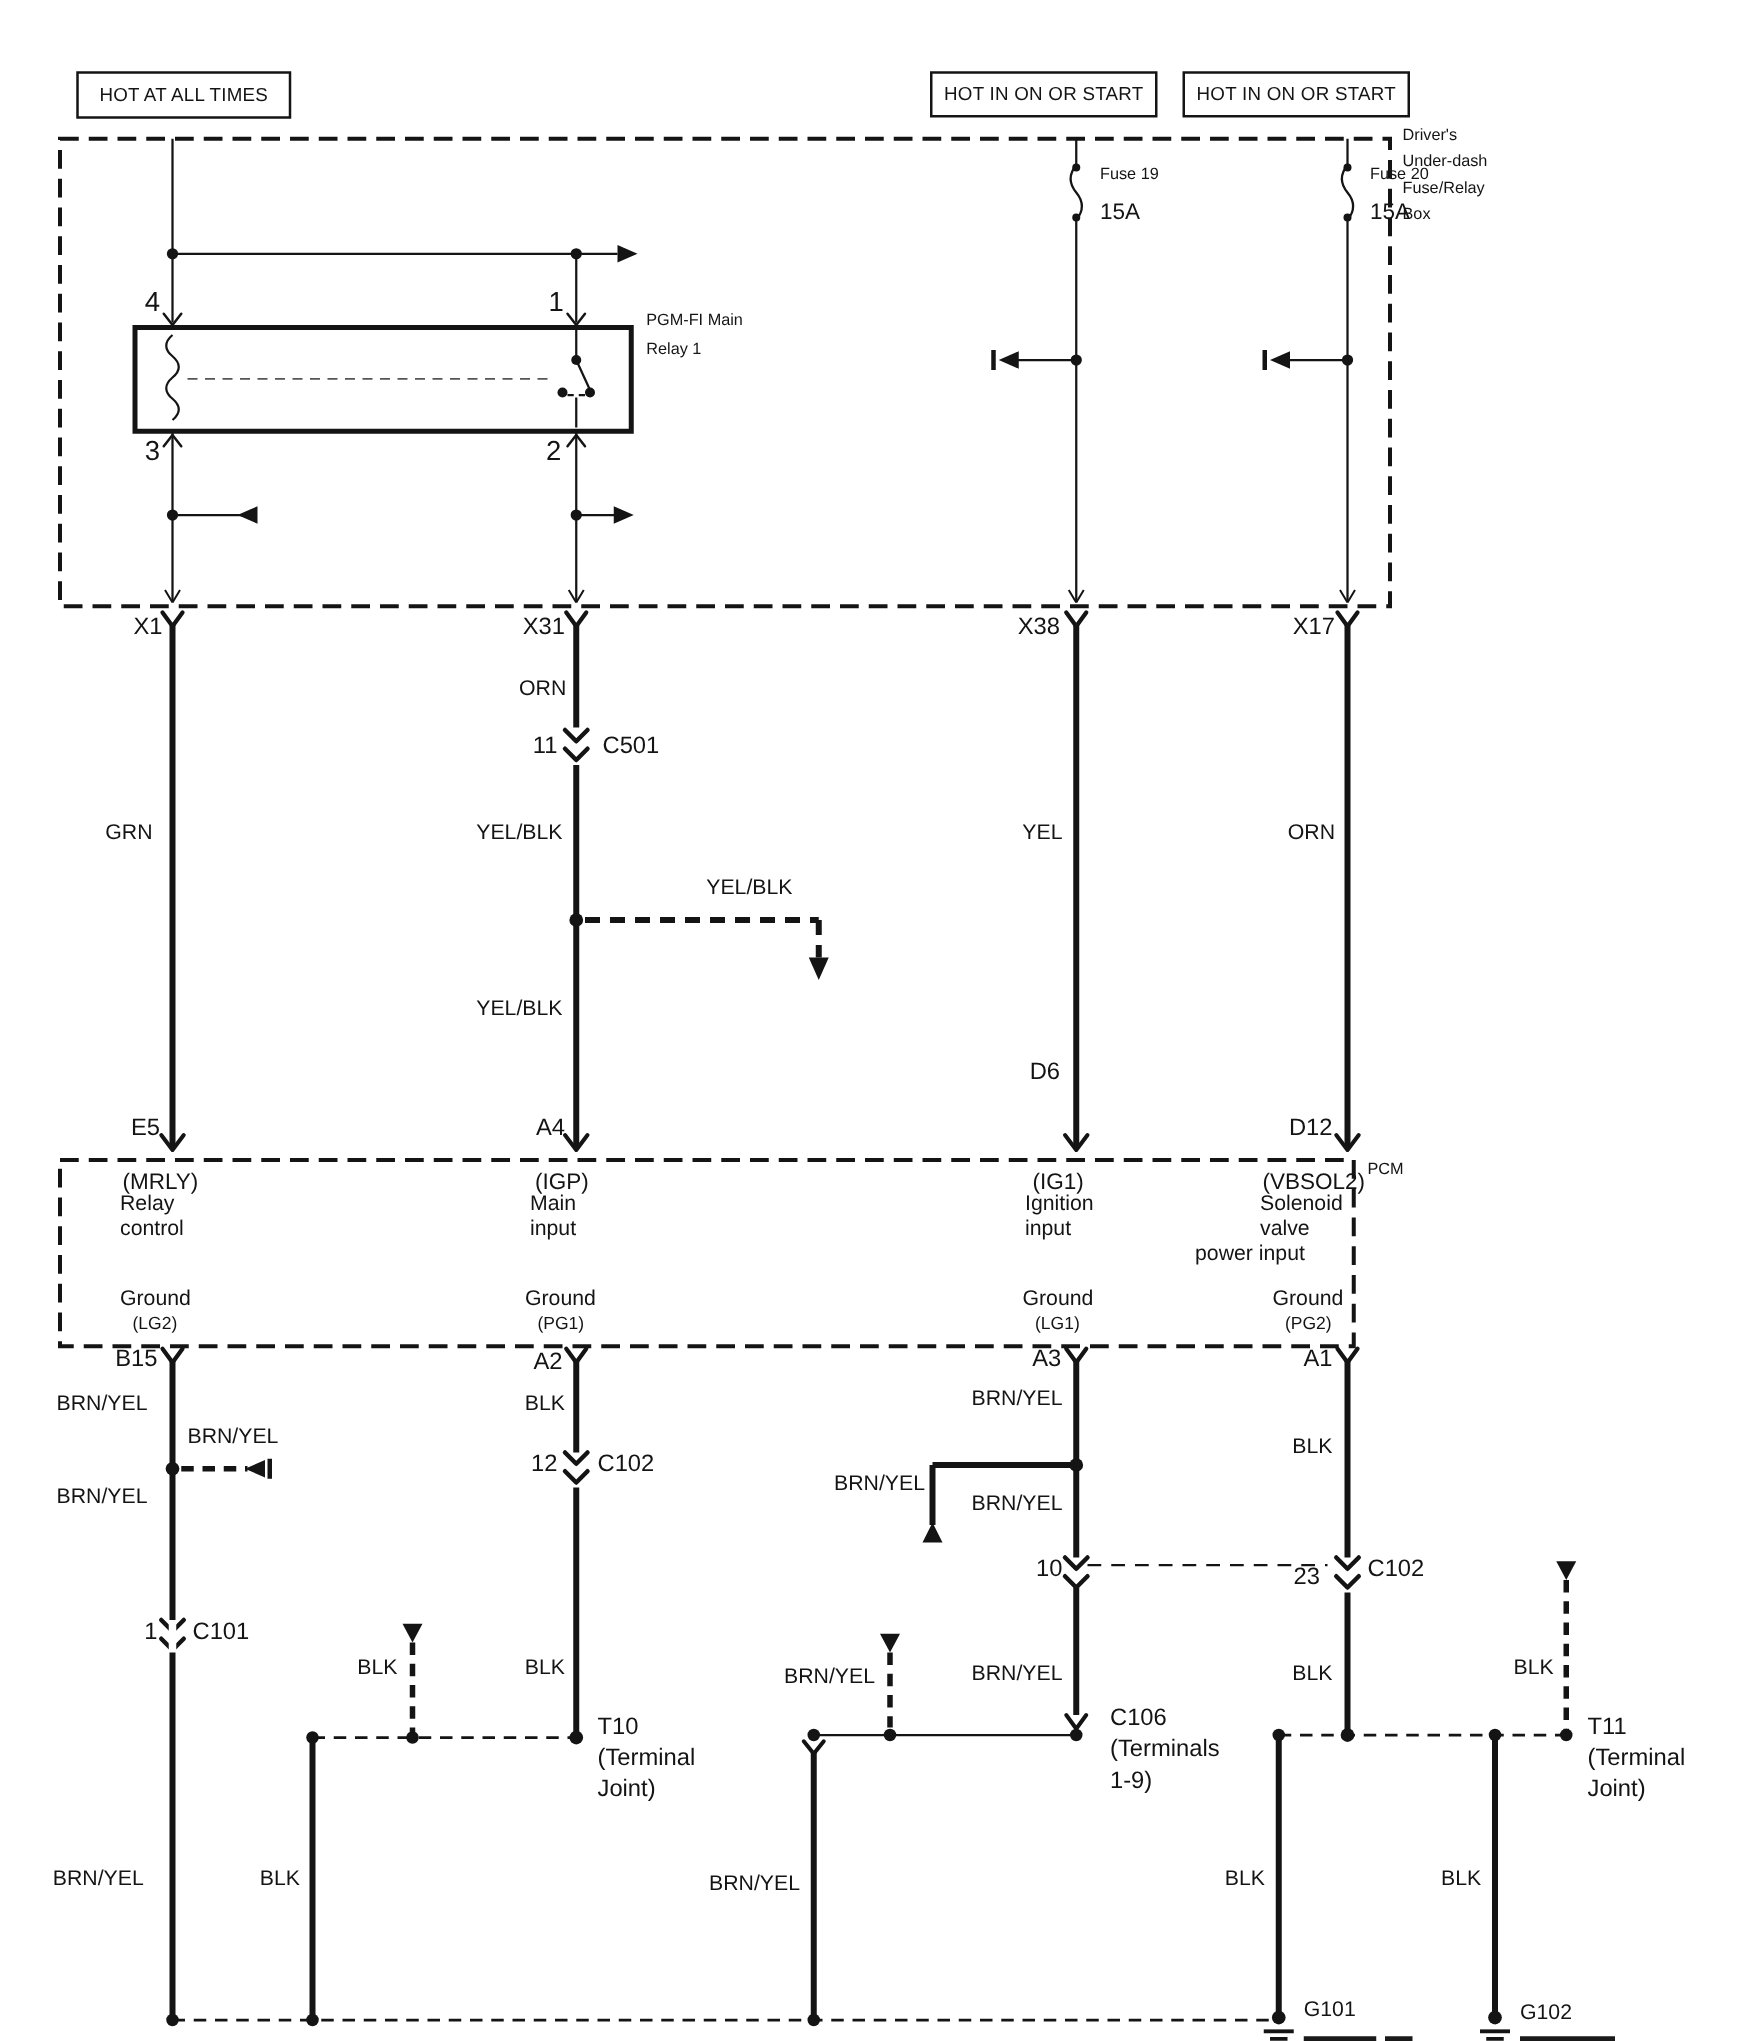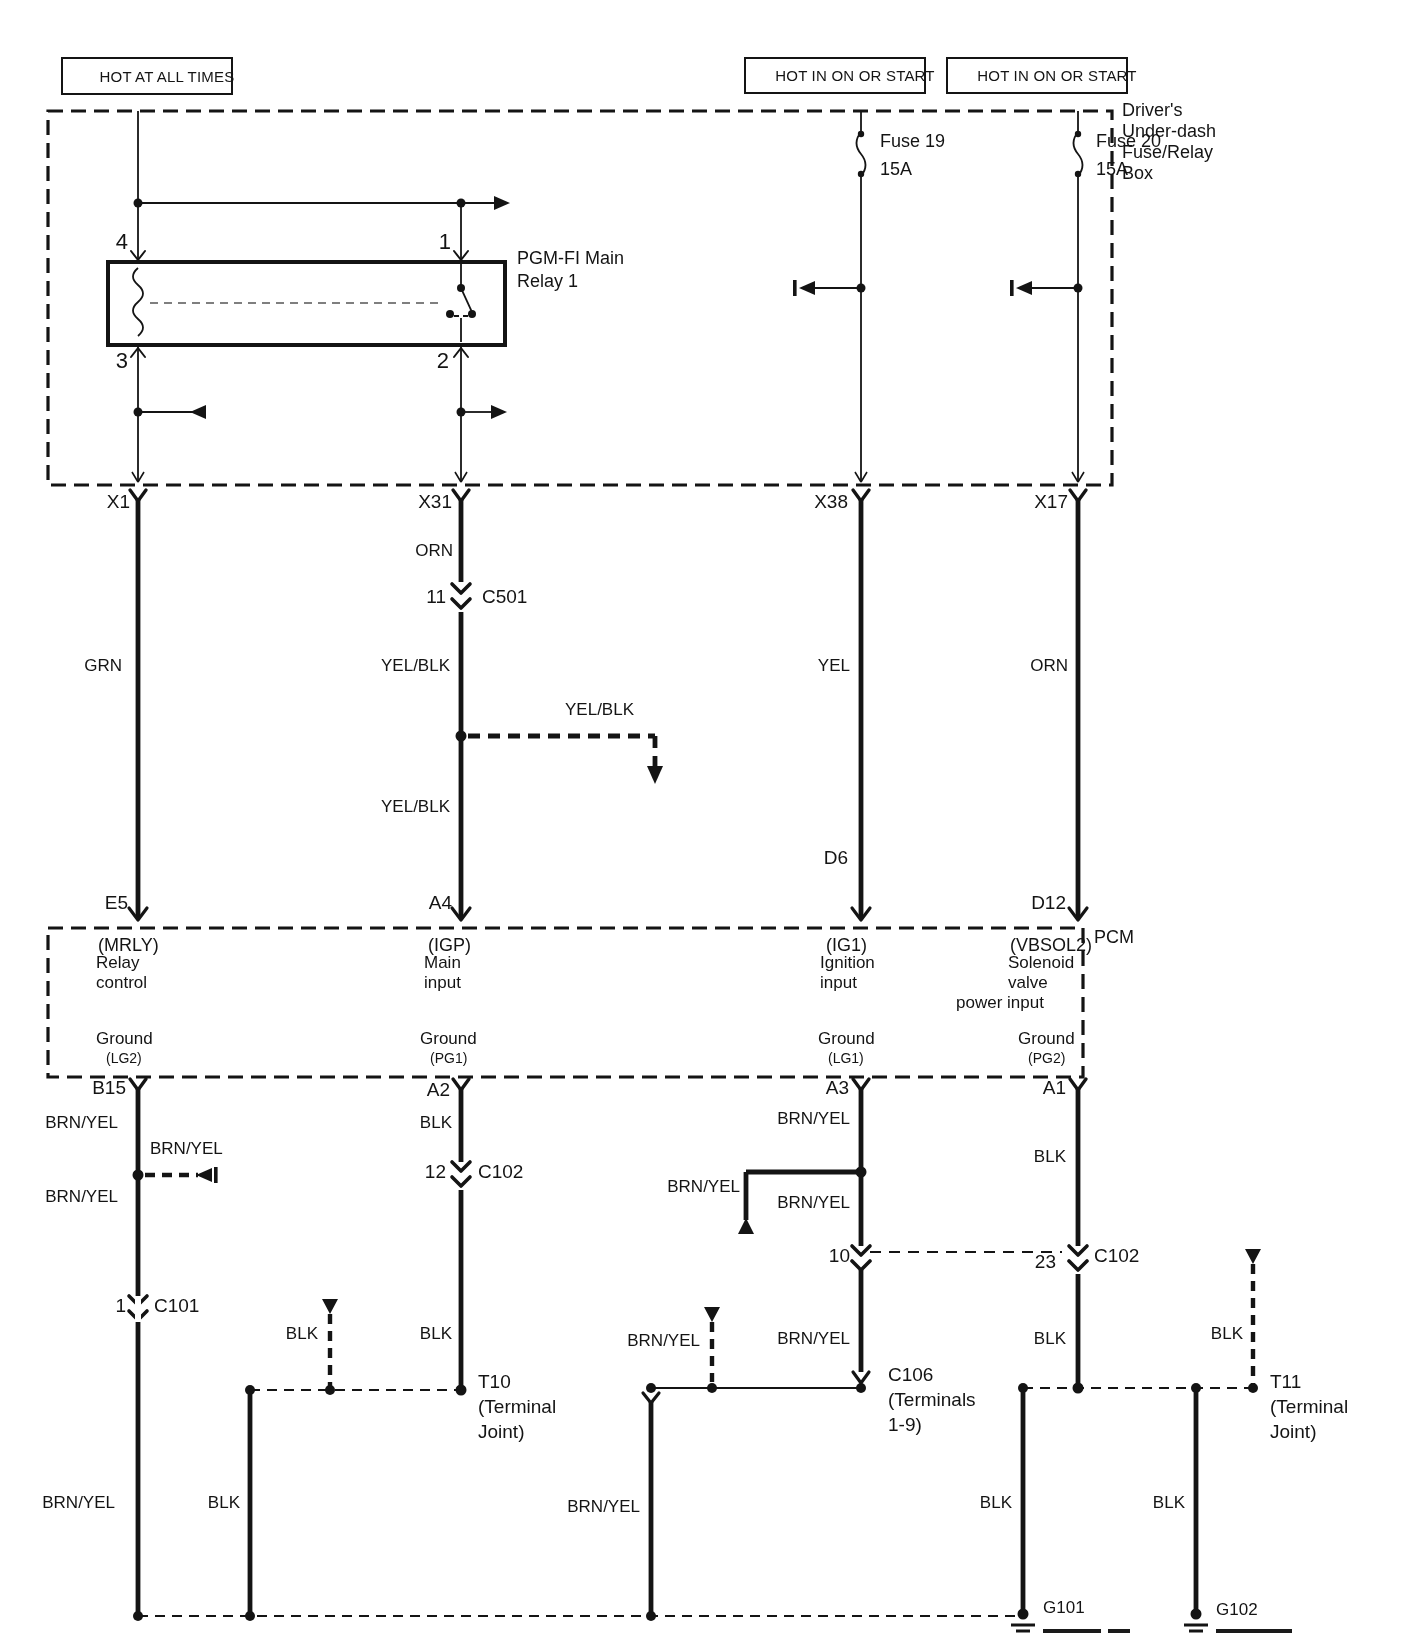--- a/index.html
+++ b/index.html
@@ -1,23 +1,23 @@
 <!DOCTYPE html>
 <html><head>
 <meta charset="utf-8">
 <style>
   html,body{margin:0;padding:0;background:#e8e8e8;}
   .page{position:relative;width:1409px;height:1633px;background:#ffffff;overflow:hidden;
         font-family:"Liberation Sans",sans-serif;color:#141414;}
   svg{position:absolute;left:0;top:0;}
   .lbl{position:absolute;white-space:nowrap;color:#141414;line-height:1.1;}
-  .s14{font-size:14px}.s15{font-size:18px}.s17{font-size:17px}.s18{font-size:18px}
+  .s14{font-size:14px}.s15{font-size:18px}.s17{font-size:17px}.s18{font-size:13px}
   .s19{font-size:19px}.s21{font-size:17px}.s22{font-size:22px}
   .hotlbl{position:absolute;display:flex;align-items:center;justify-content:center;
-          font-size:15px;letter-spacing:.2px;margin-left:20px;}
+          font-size:15px;letter-spacing:.2px;}
 </style>
 </head>
 <body>
 
 <div class="page">
 
 <svg width="1409" height="1633" viewBox="0 0 1409 1633">
   <g stroke="#141414" fill="none">
 
     <rect x="62" y="58" width="170" height="36" stroke-width="2"></rect>

